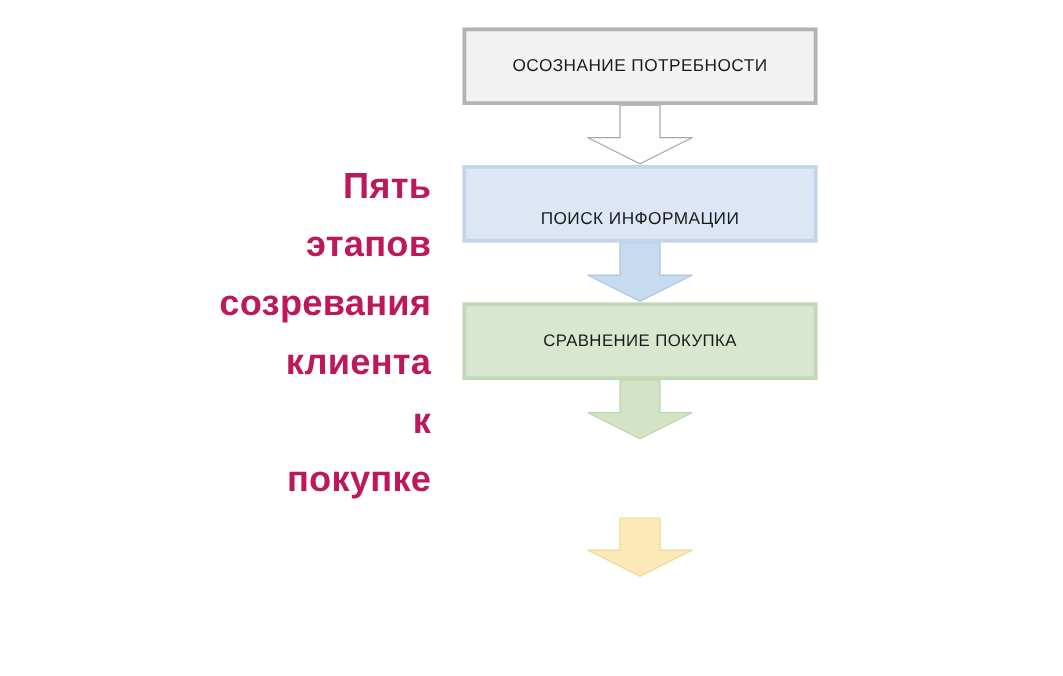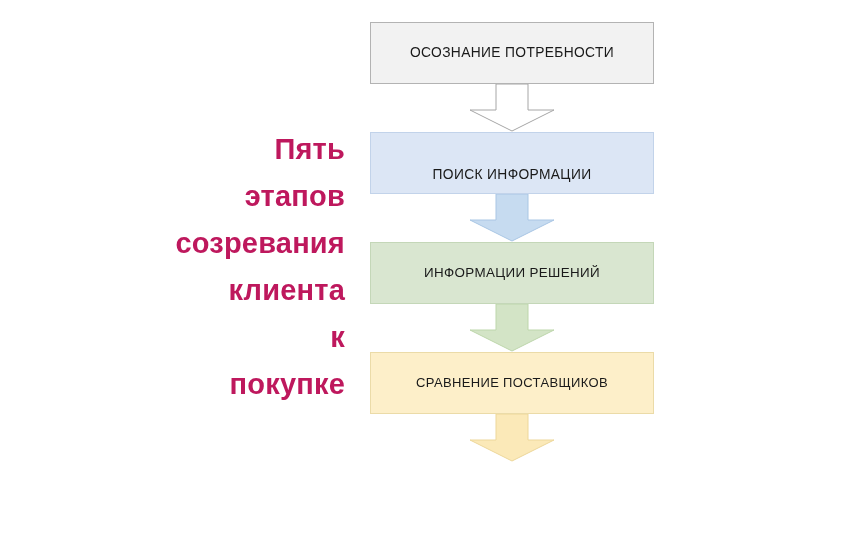--- a/index.html
+++ b/index.html
@@ -45,21 +45,21 @@
     width: 284px;
     height: 500px;
   }
 
   .node {
     position: absolute;
     left: 0;
     width: 284px;
     height: 62px;
     box-sizing: border-box;
-    border: 1px solid #1d4ed8;
+    border: 3px solid #1d4ed8;
     display: flex;
     align-items: center;
     justify-content: center;
     text-align: center;
   }
 
   .node-label {
     display: block;
     color: #1a1a1a;
     font-size: 13.5px;
@@ -116,32 +116,29 @@
       <span class="node-label" style="color: rgb(26, 26, 26);">ПОИСК ИНФОРМАЦИИ</span>
     </div>
 
     <div class="arrow a1" style="top:172px;">
       <svg viewBox="0 0 108 48" preserveAspectRatio="none" aria-hidden="true">
         <polygon points="38,0 70,0 70,26 96,26 54,47 12,26 38,26" fill="#c6dbf0" stroke="#a9c6e4" stroke-width="1"></polygon>
       </svg>
     </div>
 
     <div class="node n2" style="top: 220px; background: rgb(217, 230, 208); border-color: rgb(196, 215, 184);">
-      <span class="node-label" style="color: rgb(26, 26, 26);">ИНФОРМАЦИИ РЕШЕНИЙ</span>
+      <span class="node-label" style="color: rgb(26, 26, 26);">СРАВНЕНИЕ ПОКУПКА</span>
     </div>
 
     <div class="arrow a2" style="top:282px;">
       <svg viewBox="0 0 108 48" preserveAspectRatio="none" aria-hidden="true">
         <polygon points="38,0 70,0 70,26 96,26 54,47 12,26 38,26" fill="#d3e4c6" stroke="#bdd6ab" stroke-width="1"></polygon>
       </svg>
     </div>
 
-    <div class="node n3" style="top: 330px; background: rgb(253, 239, 201); border-color: rgb(235, 219, 168);">
-      <span class="node-label" style="color: rgb(26, 26, 26);">СРАВНЕНИЕ ПОСТАВЩИКОВ</span>
-    </div>
 
     <div class="arrow a3" style="top:392px;">
       <svg viewBox="0 0 108 48" preserveAspectRatio="none" aria-hidden="true">
         <polygon points="38,0 70,0 70,26 96,26 54,47 12,26 38,26" fill="#fbe9b8" stroke="#edd79a" stroke-width="1"></polygon>
       </svg>
     </div>
 
 
   </div>
 </div>

